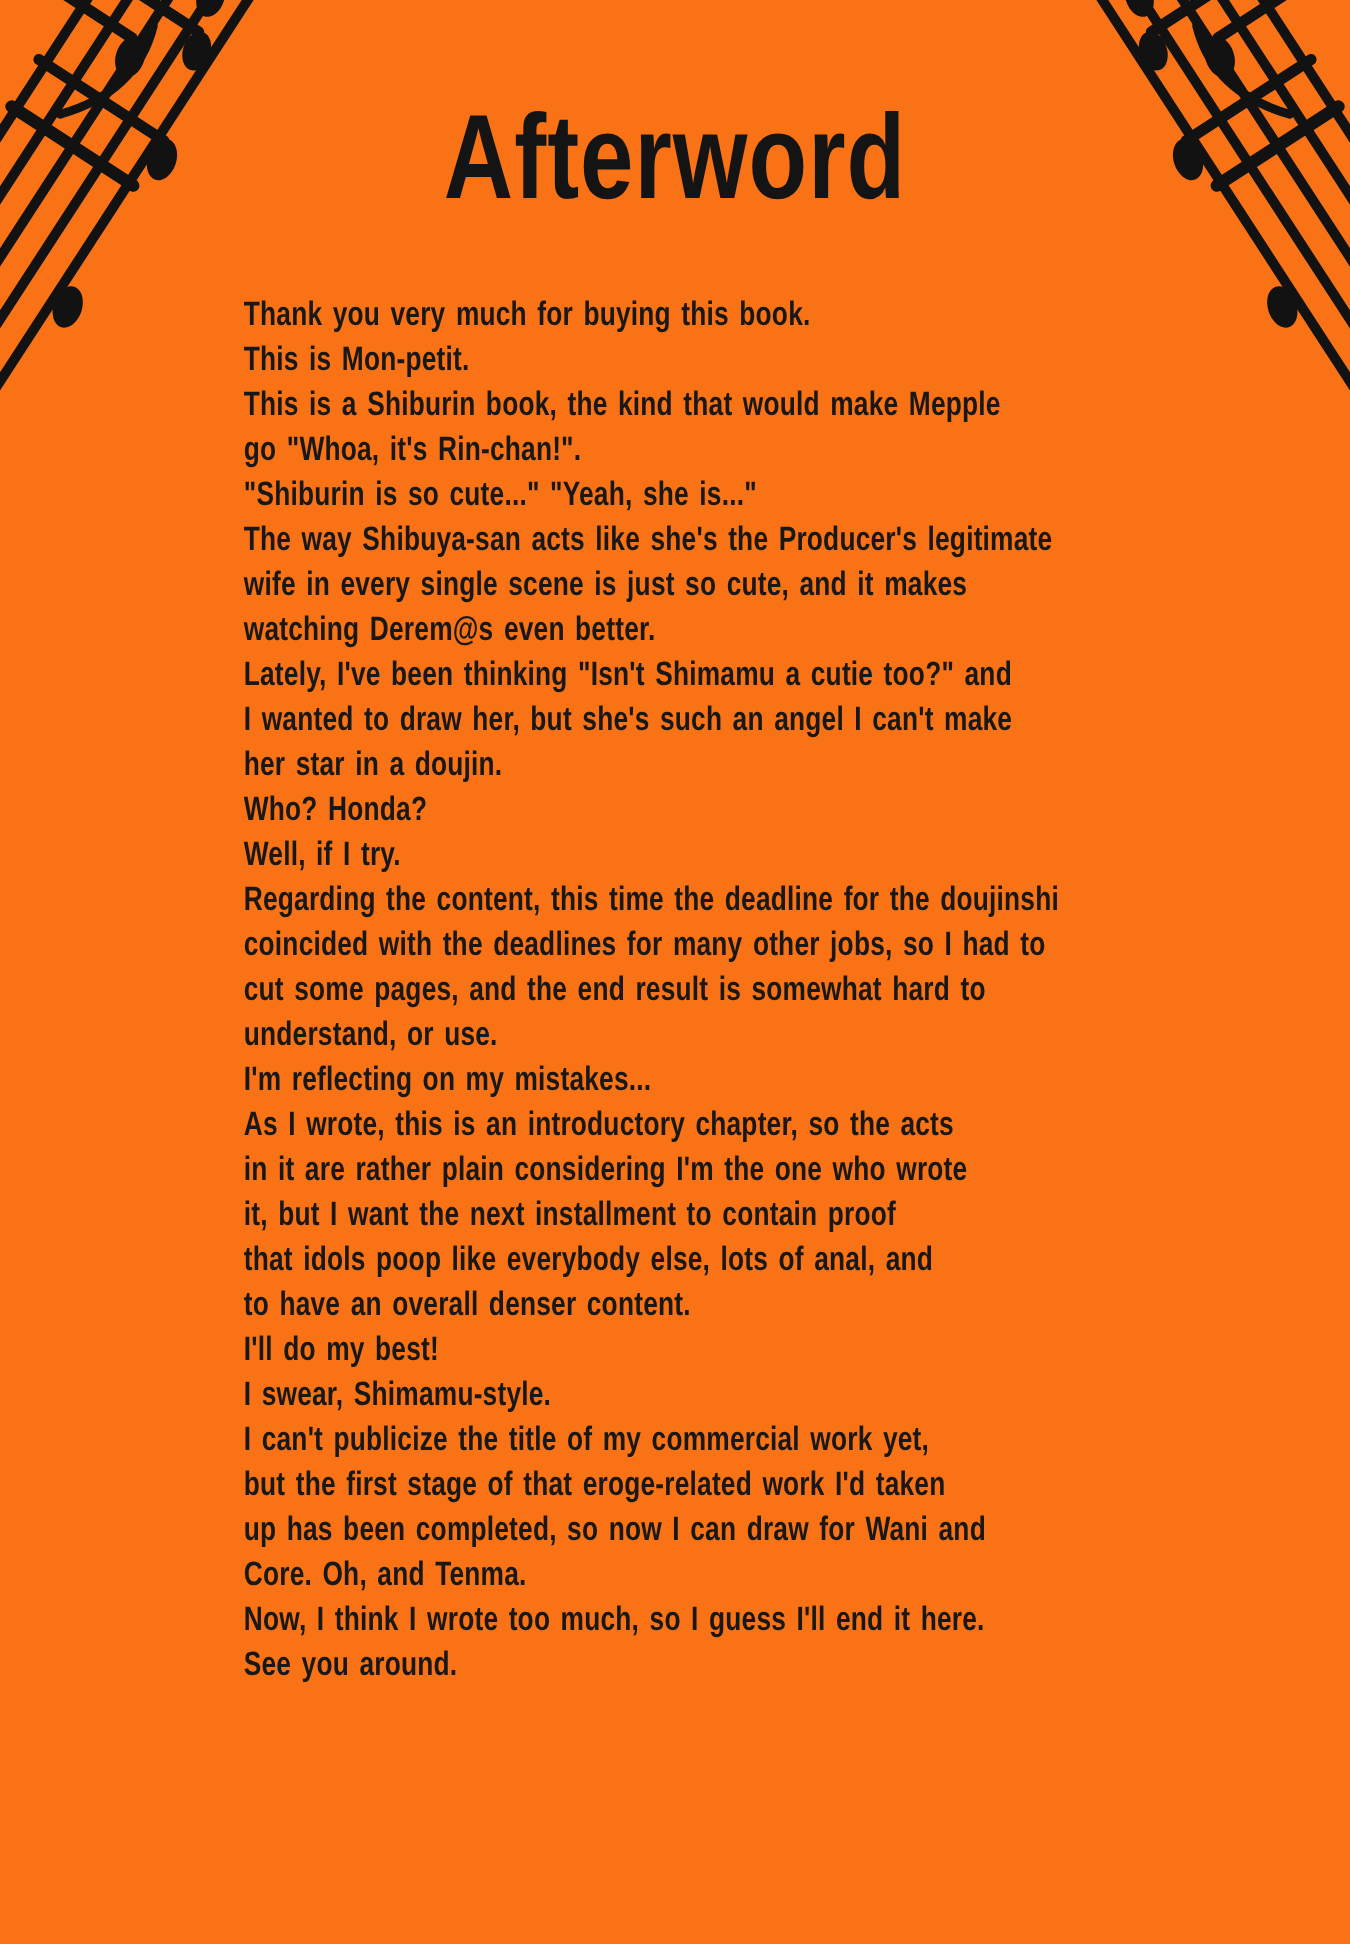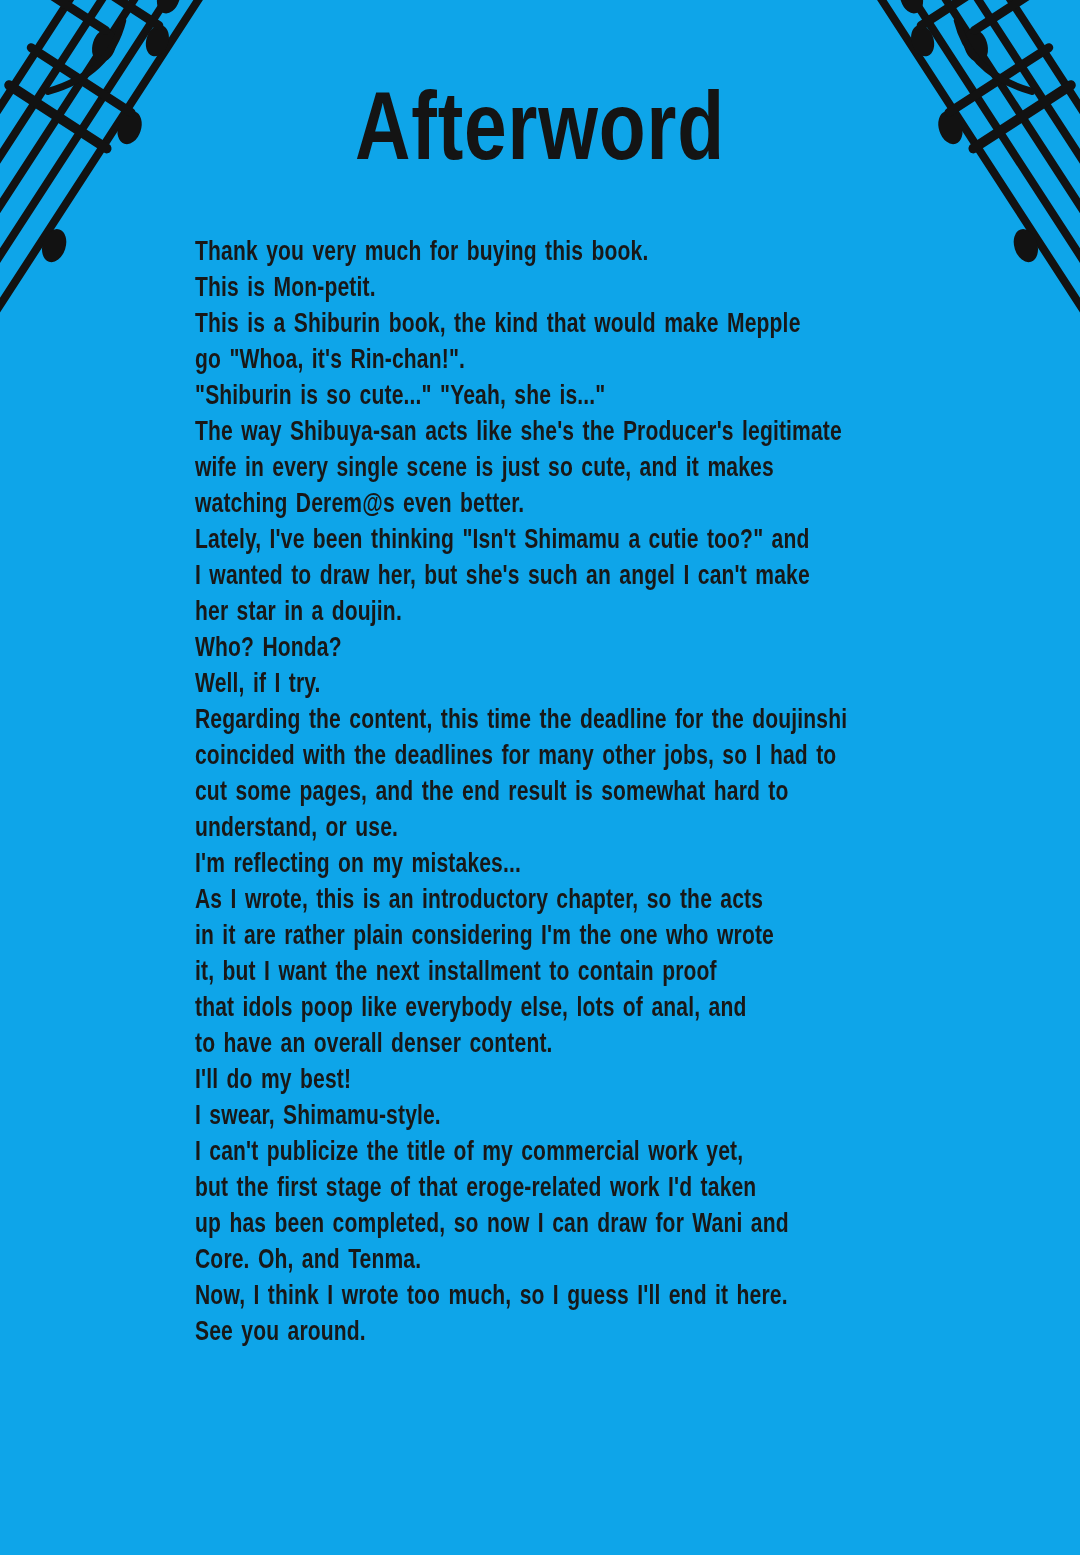--- a/index.html
+++ b/index.html
@@ -1,20 +1,20 @@
 <!DOCTYPE html>
 <html><head>
 <meta charset="utf-8">
 <style>
   html,body{margin:0;padding:0;background:#e8e8e8;}
   .page{
     position:relative;
     width:1080px;height:1555px;
     margin:0 auto;
-    background:#0ea5e9;
+    background:#f97316;
     overflow:hidden;
     font-family:"Liberation Sans", sans-serif;
     color:#171717;
   }
   .staff{position:absolute;top:0;}
   .staff-left{left:0;}
   .staff-right{right:0;}
   .title{
     position:absolute;
     top:78px;left:0;

